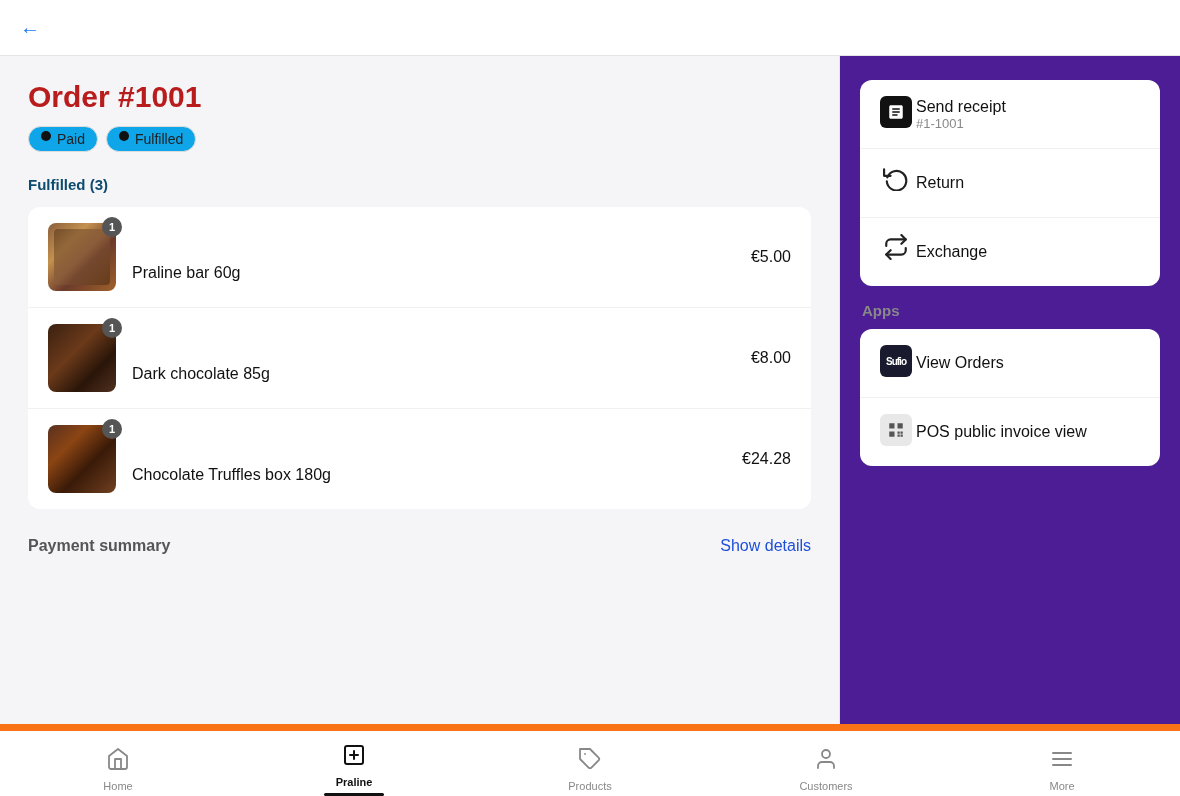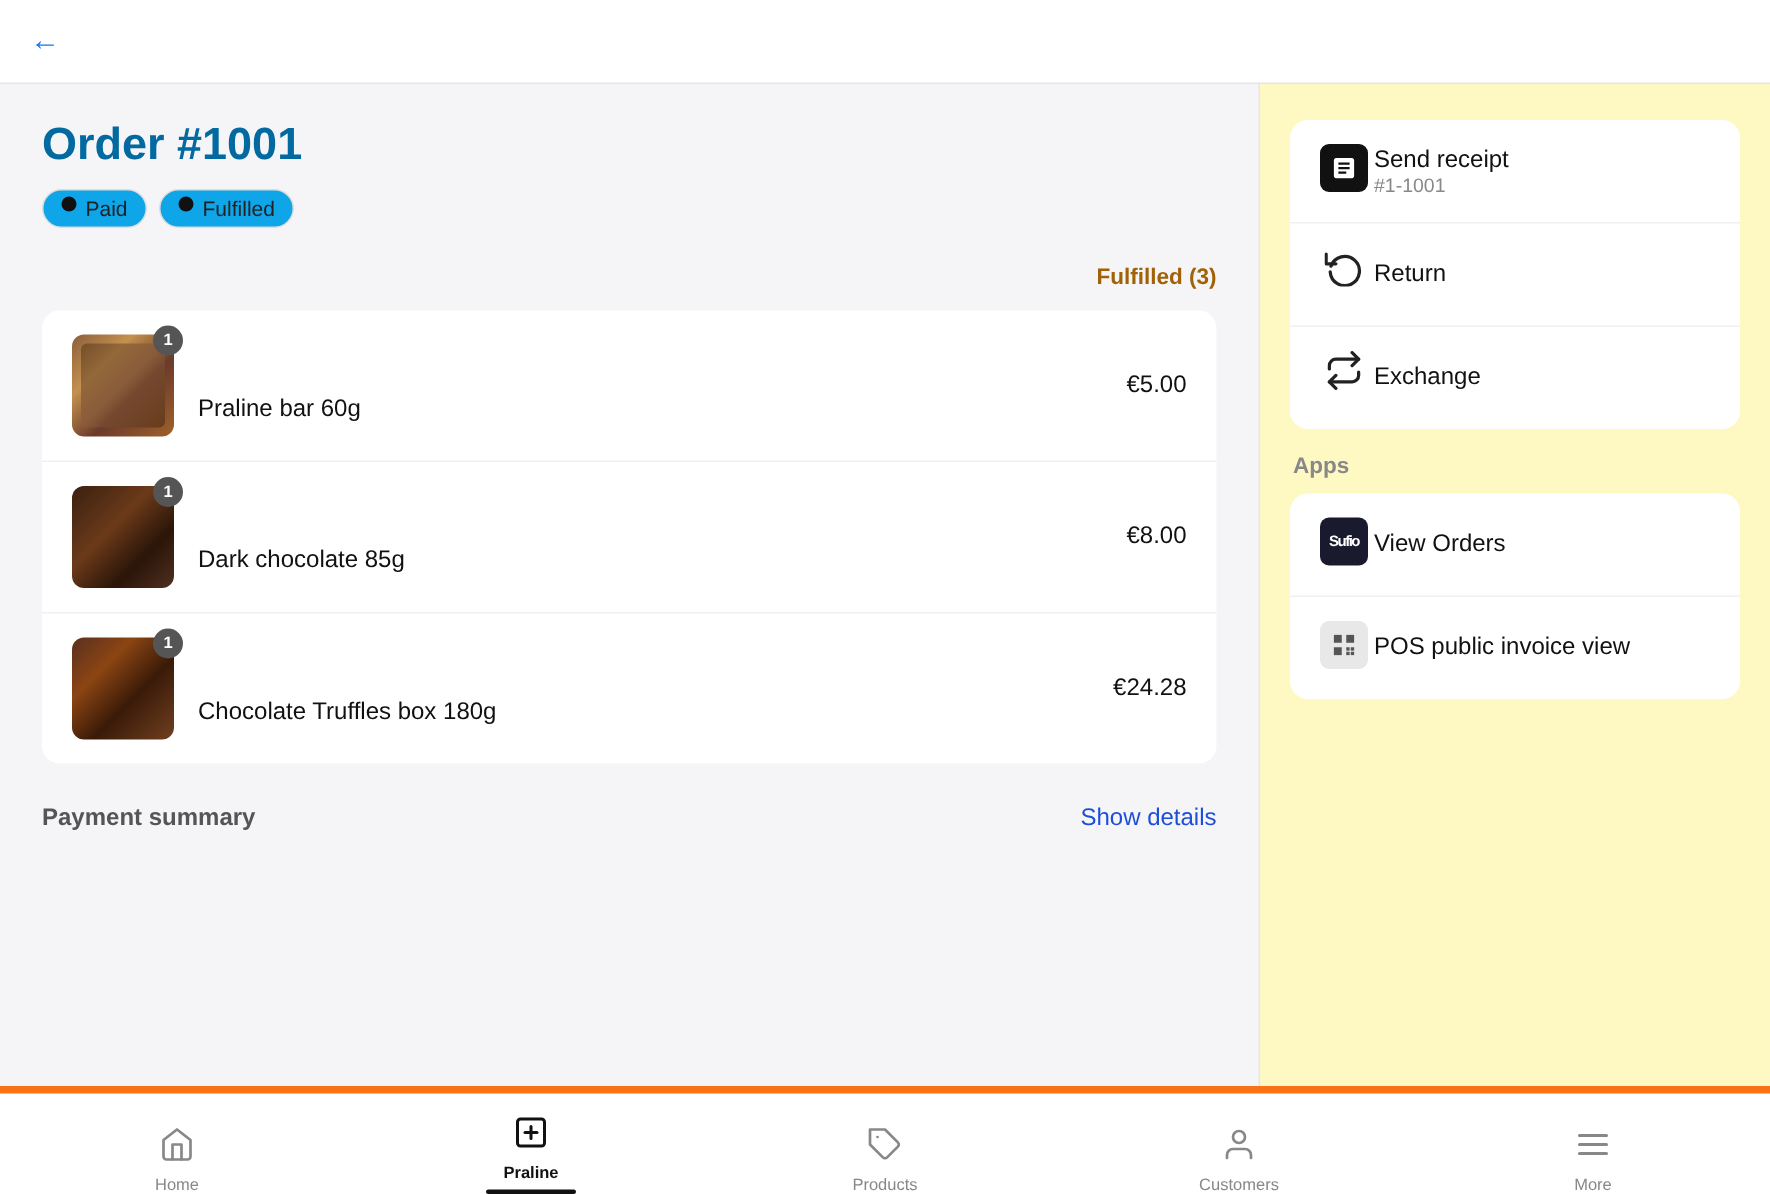--- a/index.html
+++ b/index.html
@@ -37,21 +37,21 @@
     .left-panel {
       flex: 1;
       padding: 24px 28px;
       overflow-y: auto;
       border-right: 1px solid #e5e5e5;
     }
 
     .order-title {
       font-size: 30px;
       font-weight: 700;
-      color: #0369a1;
+      color: #b91c1c;
       margin-bottom: 12px;
     }
 
     .badges {
       display: flex;
       gap: 8px;
       margin-bottom: 24px;
     }
     .badge {
       display: flex;
@@ -67,23 +67,22 @@
       width: 10px;
       height: 10px;
       border-radius: 50%;
       background: #111;
       display: inline-block;
     }
 
     .section-title {
       font-size: 15px;
       font-weight: 600;
-      color: #a16207;
+      color: #0c4a6e;
       margin-bottom: 14px;
-      text-align: right;
     }
 
     .items-card {
       background: #fff;
       border-radius: 12px;
       padding: 0;
       overflow: hidden;
       margin-bottom: 28px;
     }
 
@@ -157,21 +156,21 @@
       font-size: 16px;
       cursor: pointer;
       background: none;
       border: none;
     }
 
     
     .right-panel {
       width: 340px;
       padding: 24px 20px;
-      background: #fef9c3;
+      background: #4c1d95;
       overflow-y: auto;
     }
 
     .action-card {
       background: #fff;
       border-radius: 12px;
       overflow: hidden;
       margin-bottom: 16px;
     }
 
@@ -249,23 +248,23 @@
       align-items: center;
       justify-content: center;
       color: #666;
       font-size: 14px;
     }
 
     
     .bottom-nav {
       height: 72px;
       background: #fff;
-      border-top: 5px solid #f97316;
-      display: flex;
-      align-items: flex-end;
+      border-top: 7px solid #f97316;
+      display: flex;
+      align-items: center;
       padding-top: 8px;
     }
     .nav-item {
       flex: 1;
       display: flex;
       flex-direction: column;
       align-items: center;
       gap: 3px;
       cursor: pointer;
       padding-top: 4px;

